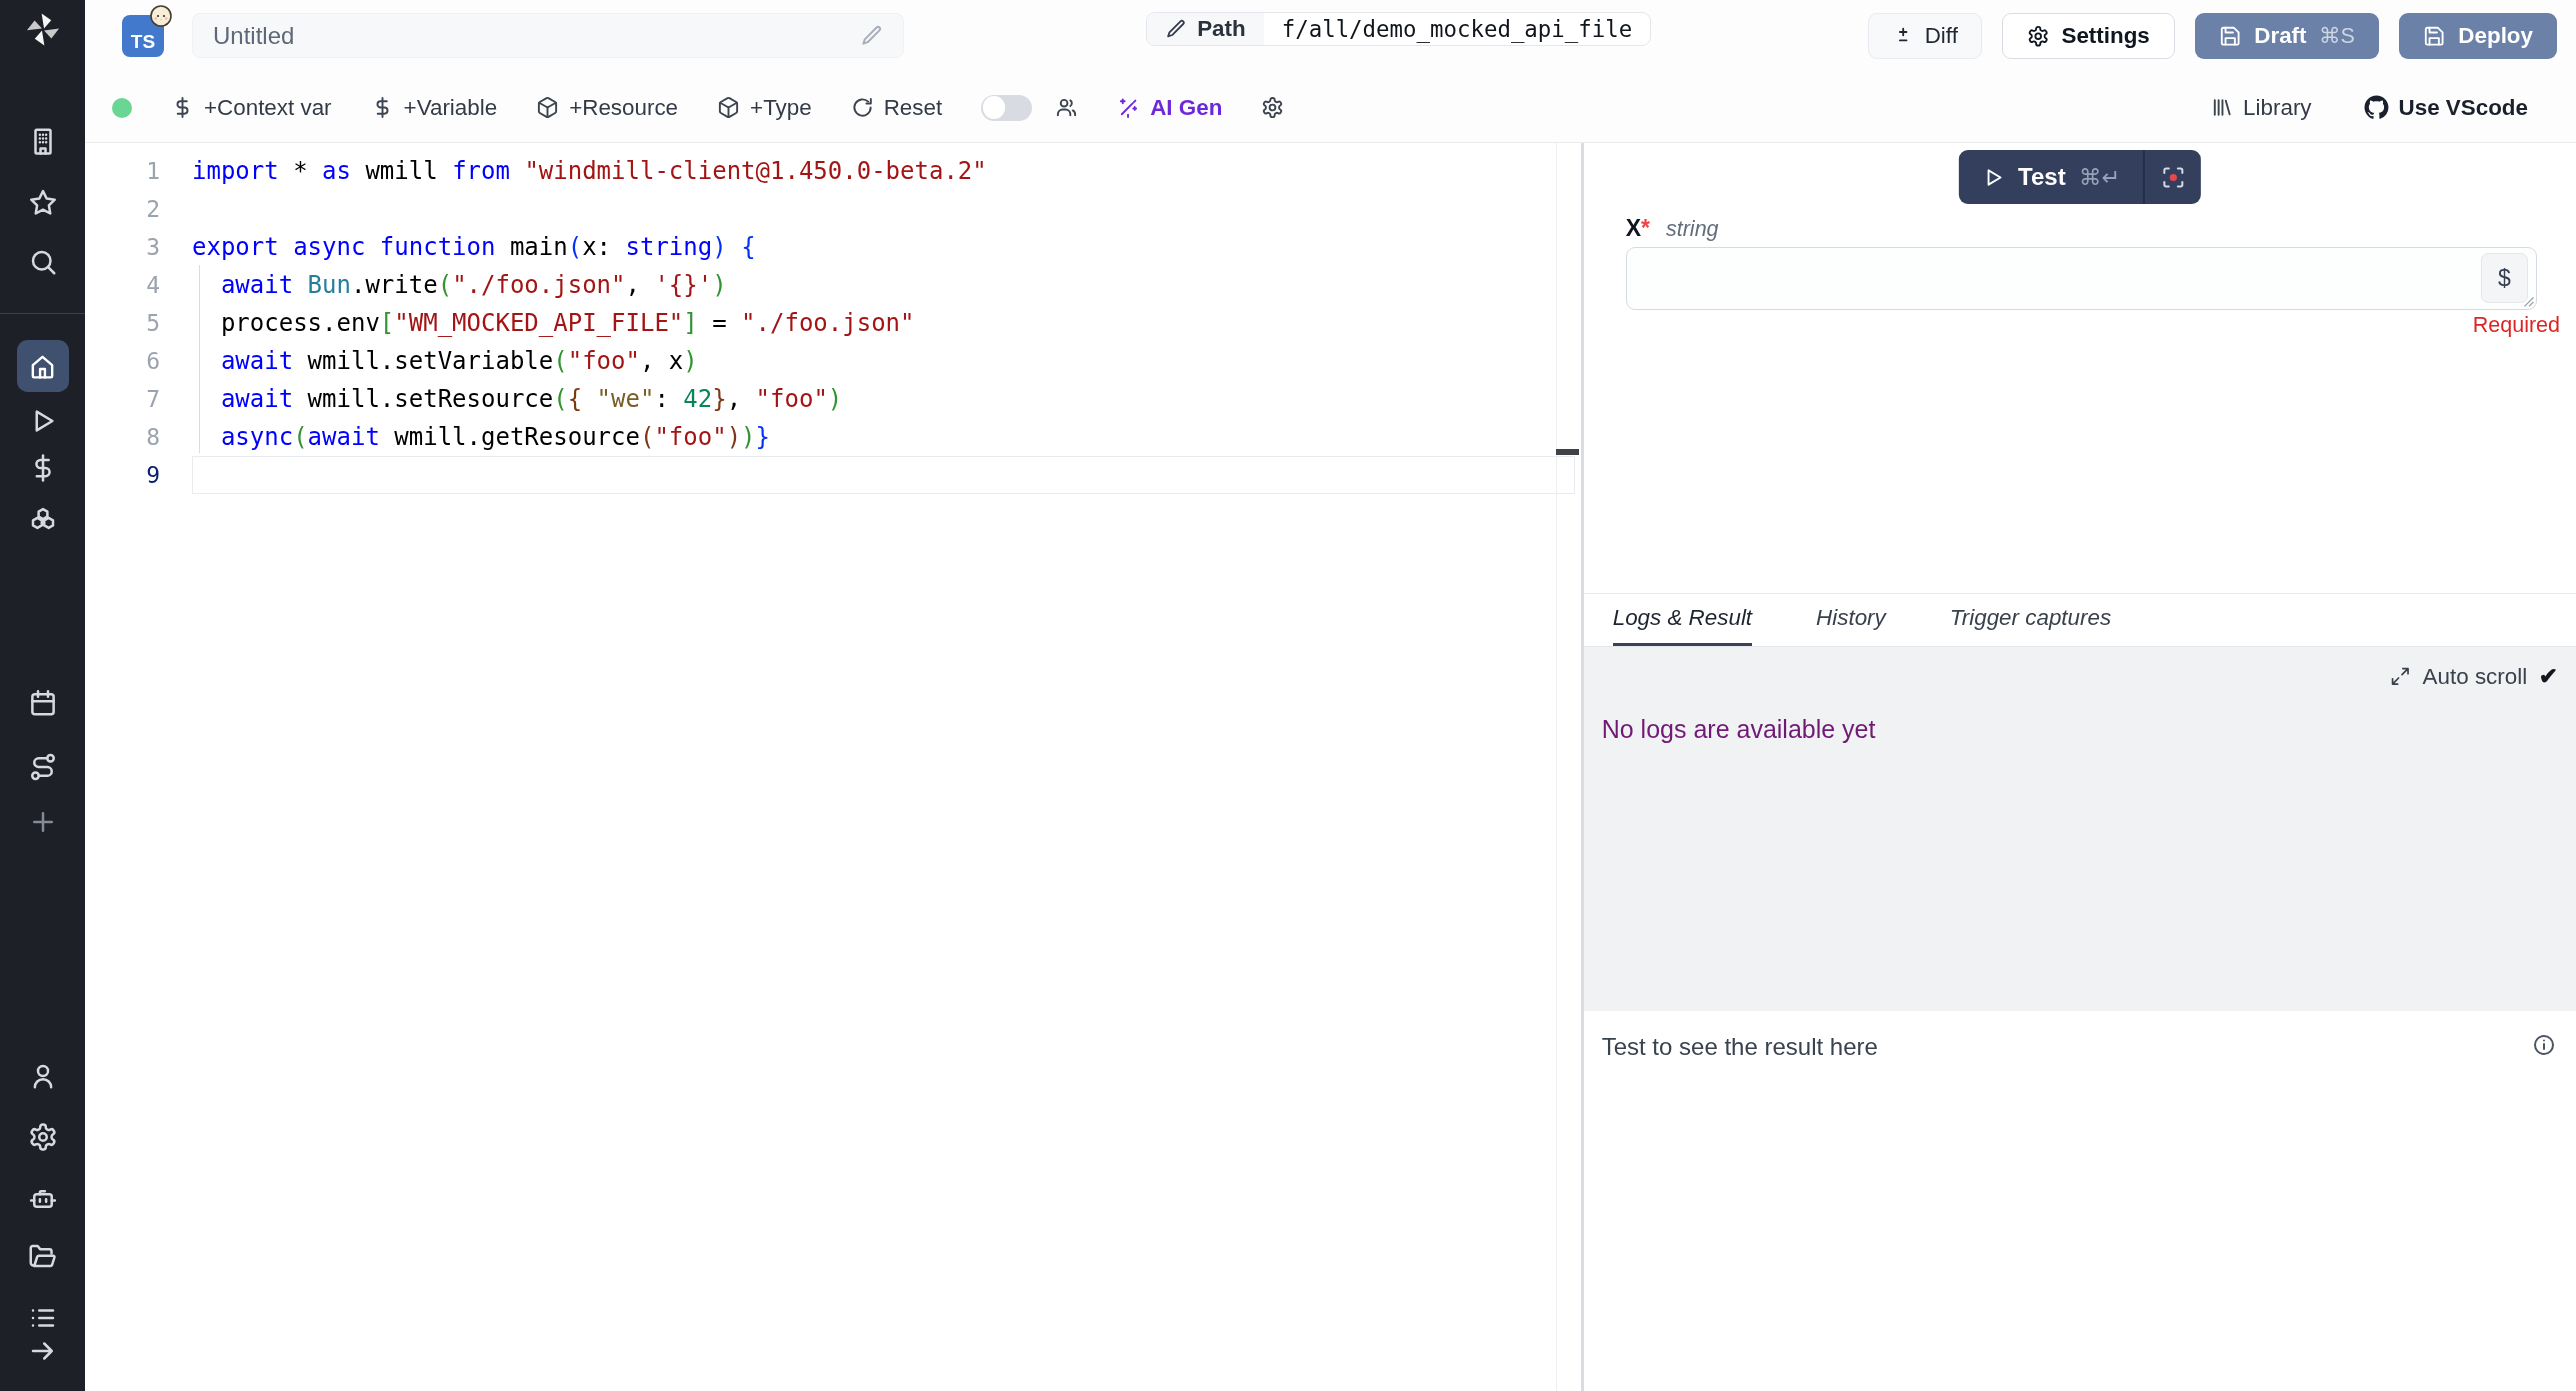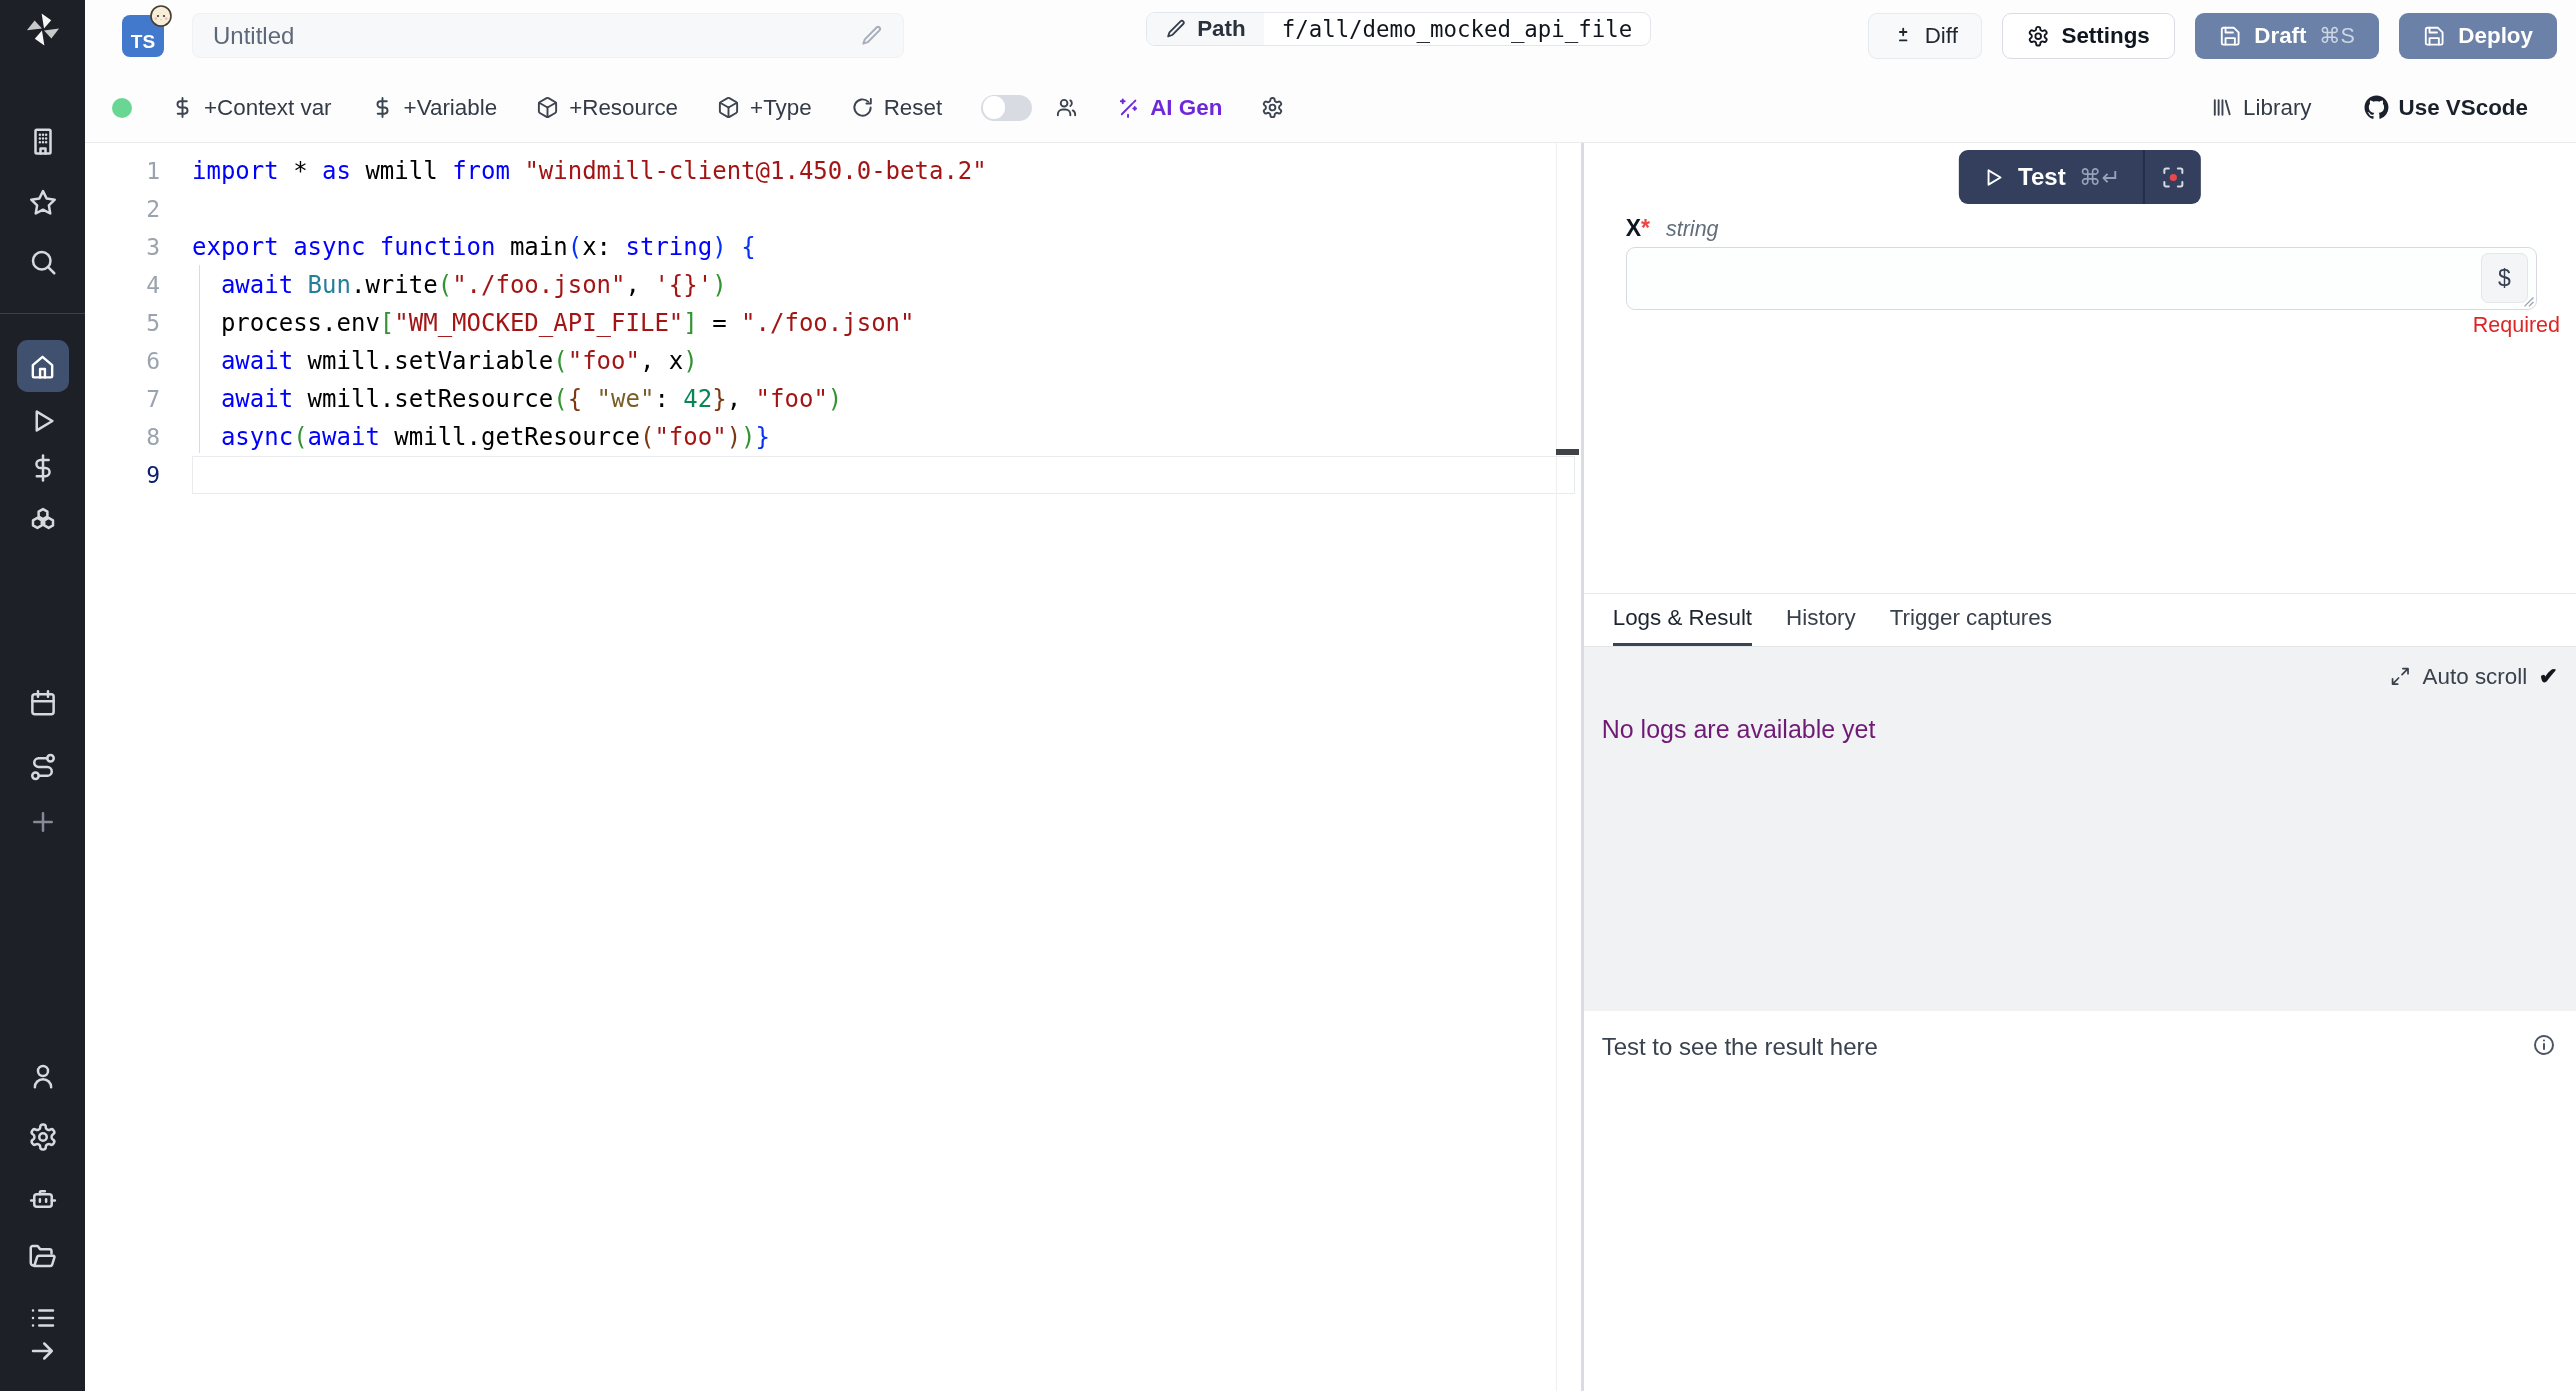--- a/index.html
+++ b/index.html
@@ -98,21 +98,21 @@
   .arg-type { font-size:21.5px; font-style:italic; color:#626d7c; }
   .arg-input { position:absolute; left:42px; right:39px; top:104px; height:63px; background:#fdfefe;
                border:0.9px solid #d6dae0; border-radius:9px; }
   .dollar-btn { position:absolute; right:8px; top:5.4px; width:47px; height:50px; background:#f3f5f6;
                 border:0.9px solid #e3e6ea; border-radius:7.2px; display:flex; align-items:center; justify-content:center;
                 font-size:23px; color:#374151; cursor:pointer; }
   .resize-handle { position:absolute; right:1.8px; bottom:1.8px; width:14.3px; height:14.3px; }
   .required-label { position:absolute; right:16px; top:170px; color:#dc2626; font-size:21.5px; }
 
   .tabs-bar { height:54px; flex:0 0 54px; border-top:0.9px solid #e7e9ed; border-bottom:0.9px solid #e4e7ea;
-              display:flex; align-items:flex-end; padding:0 0 0 29px; gap:34px; }
+              display:flex; align-items:flex-end; padding:0 0 0 29px; gap:64px;font-style:italic; }
   .tab { font-size:22.4px; color:#39414d; padding-bottom:12.5px; border-bottom:3.6px solid transparent; cursor:pointer; }
   .tab.active { border-bottom-color:#3b4453; color:#1d2530; }
 
   .logs-section { height:364px; flex:0 0 364px; background:#f0f2f4; position:relative; }
   .autoscroll { position:absolute; top:16px; right:18px; display:flex; align-items:center; gap:11.6px;
                 font-size:22.4px; color:#39414d; }
   .autoscroll svg { width:20.6px; height:20.6px; color:#39414d; }
   .check { font-size:23px; font-weight:700; color:#14181e; }
   .no-logs { position:absolute; left:18px; top:68px; font-family:Liberation Sans, sans-serif;
              font-size:25px; color:#701a75; }

